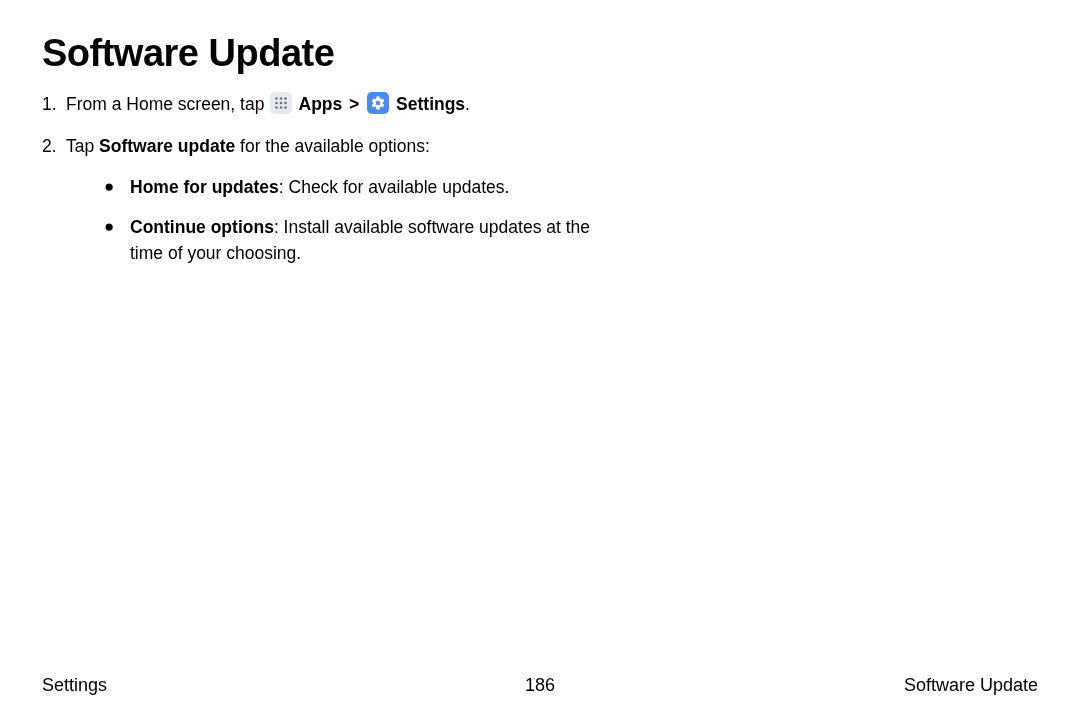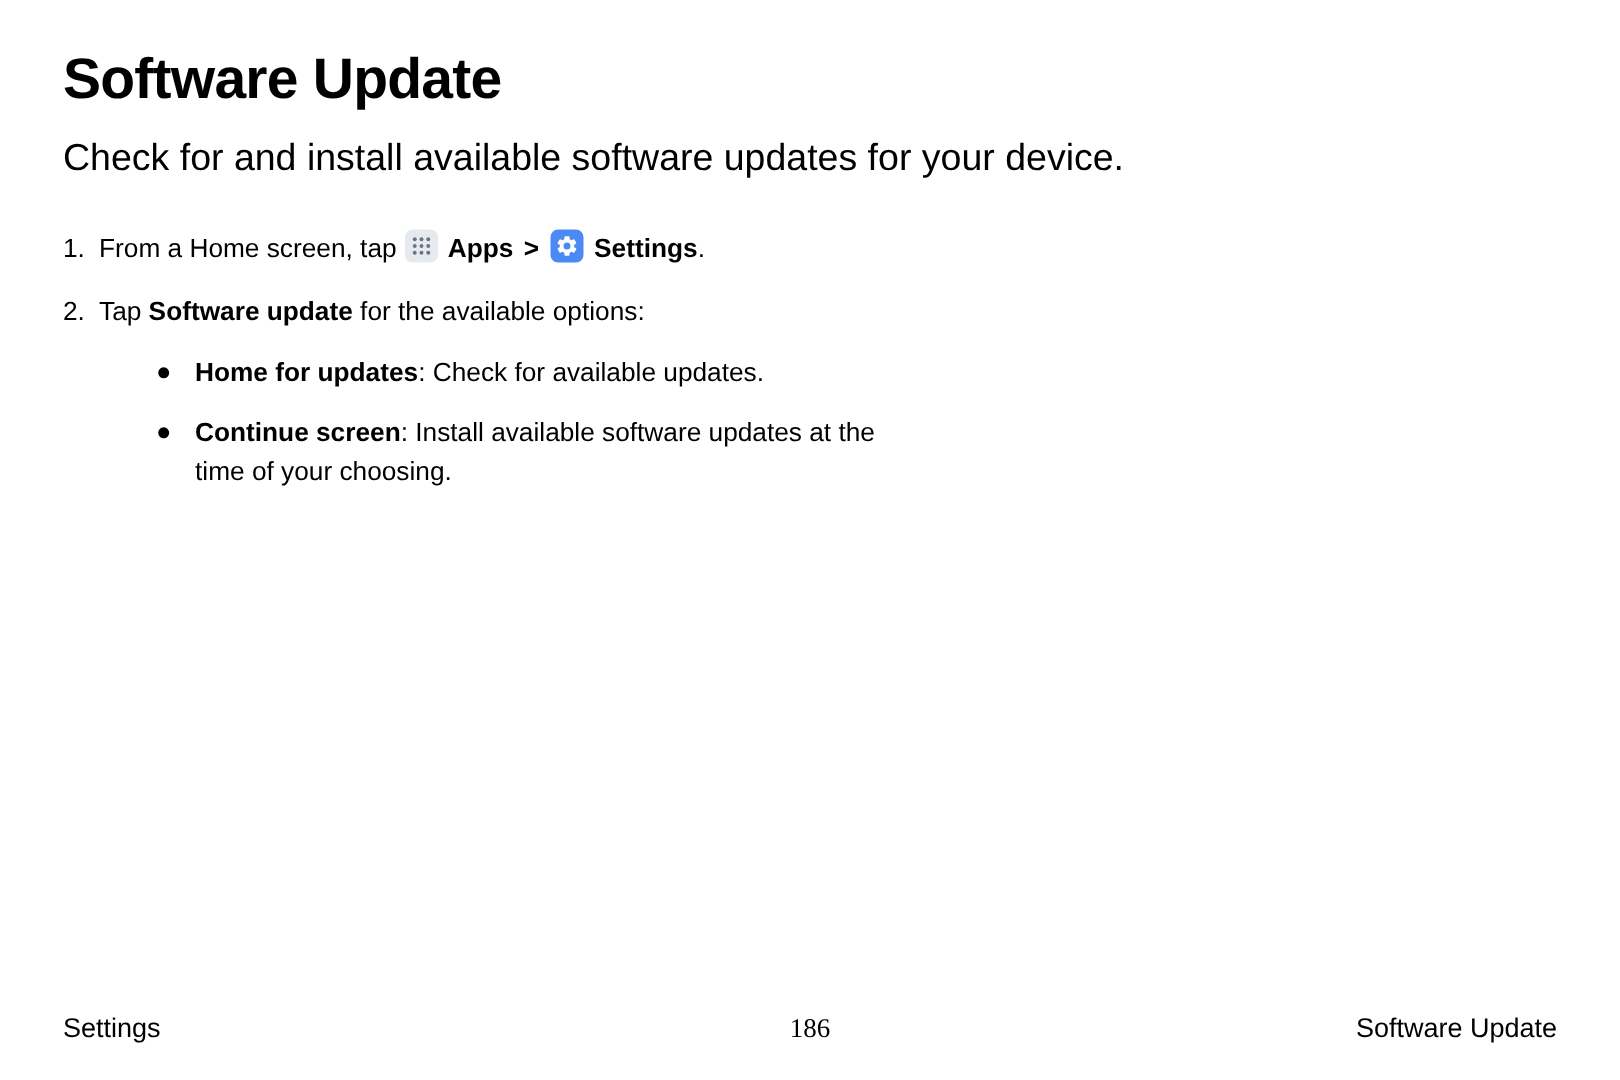--- a/index.html
+++ b/index.html
@@ -102,29 +102,27 @@
       left: 42px;
       right: 42px;
       display: flex;
       justify-content: space-between;
       font-size: 18px;
     }
     .footer-center {
       position: absolute;
       left: 50%;
       transform: translateX(-50%);
-      font-family: Liberation Serif, serif;
     }
   </style>
 </head>
 <body>
 
 <div class="page">
   <h1 class="title">Software Update</h1>
-  <p class="subtitle">Check for and install available software updates for your device.</p>
 
   <div class="steps">
 
     <div class="step">
       <div class="step-num">1.</div>
       <div class="step-body">
         <span>From a Home screen, tap </span><span class="inline-icon apps-icon">
             <svg viewBox="0 0 14 14">
               <g fill="#6b7280">
                 <circle cx="2.5" cy="2.5" r="1.3"></circle>
@@ -154,21 +152,21 @@
         <div class="bullets">
           <div class="bullet">
             <div class="bullet-dot">●</div>
             <div class="bullet-body">
               <span class="bold">Home for updates</span><span>: Check for available updates.</span>
             </div>
           </div>
           <div class="bullet">
             <div class="bullet-dot">●</div>
             <div class="bullet-body">
-              <span class="bold">Continue screen</span><span>: Install available software updates at the time of your choosing.</span>
+              <span class="bold">Continue options</span><span>: Install available software updates at the time of your choosing.</span>
             </div>
           </div>
         </div>
 
       </div>
     </div>
 
   </div>
 </div>
 

